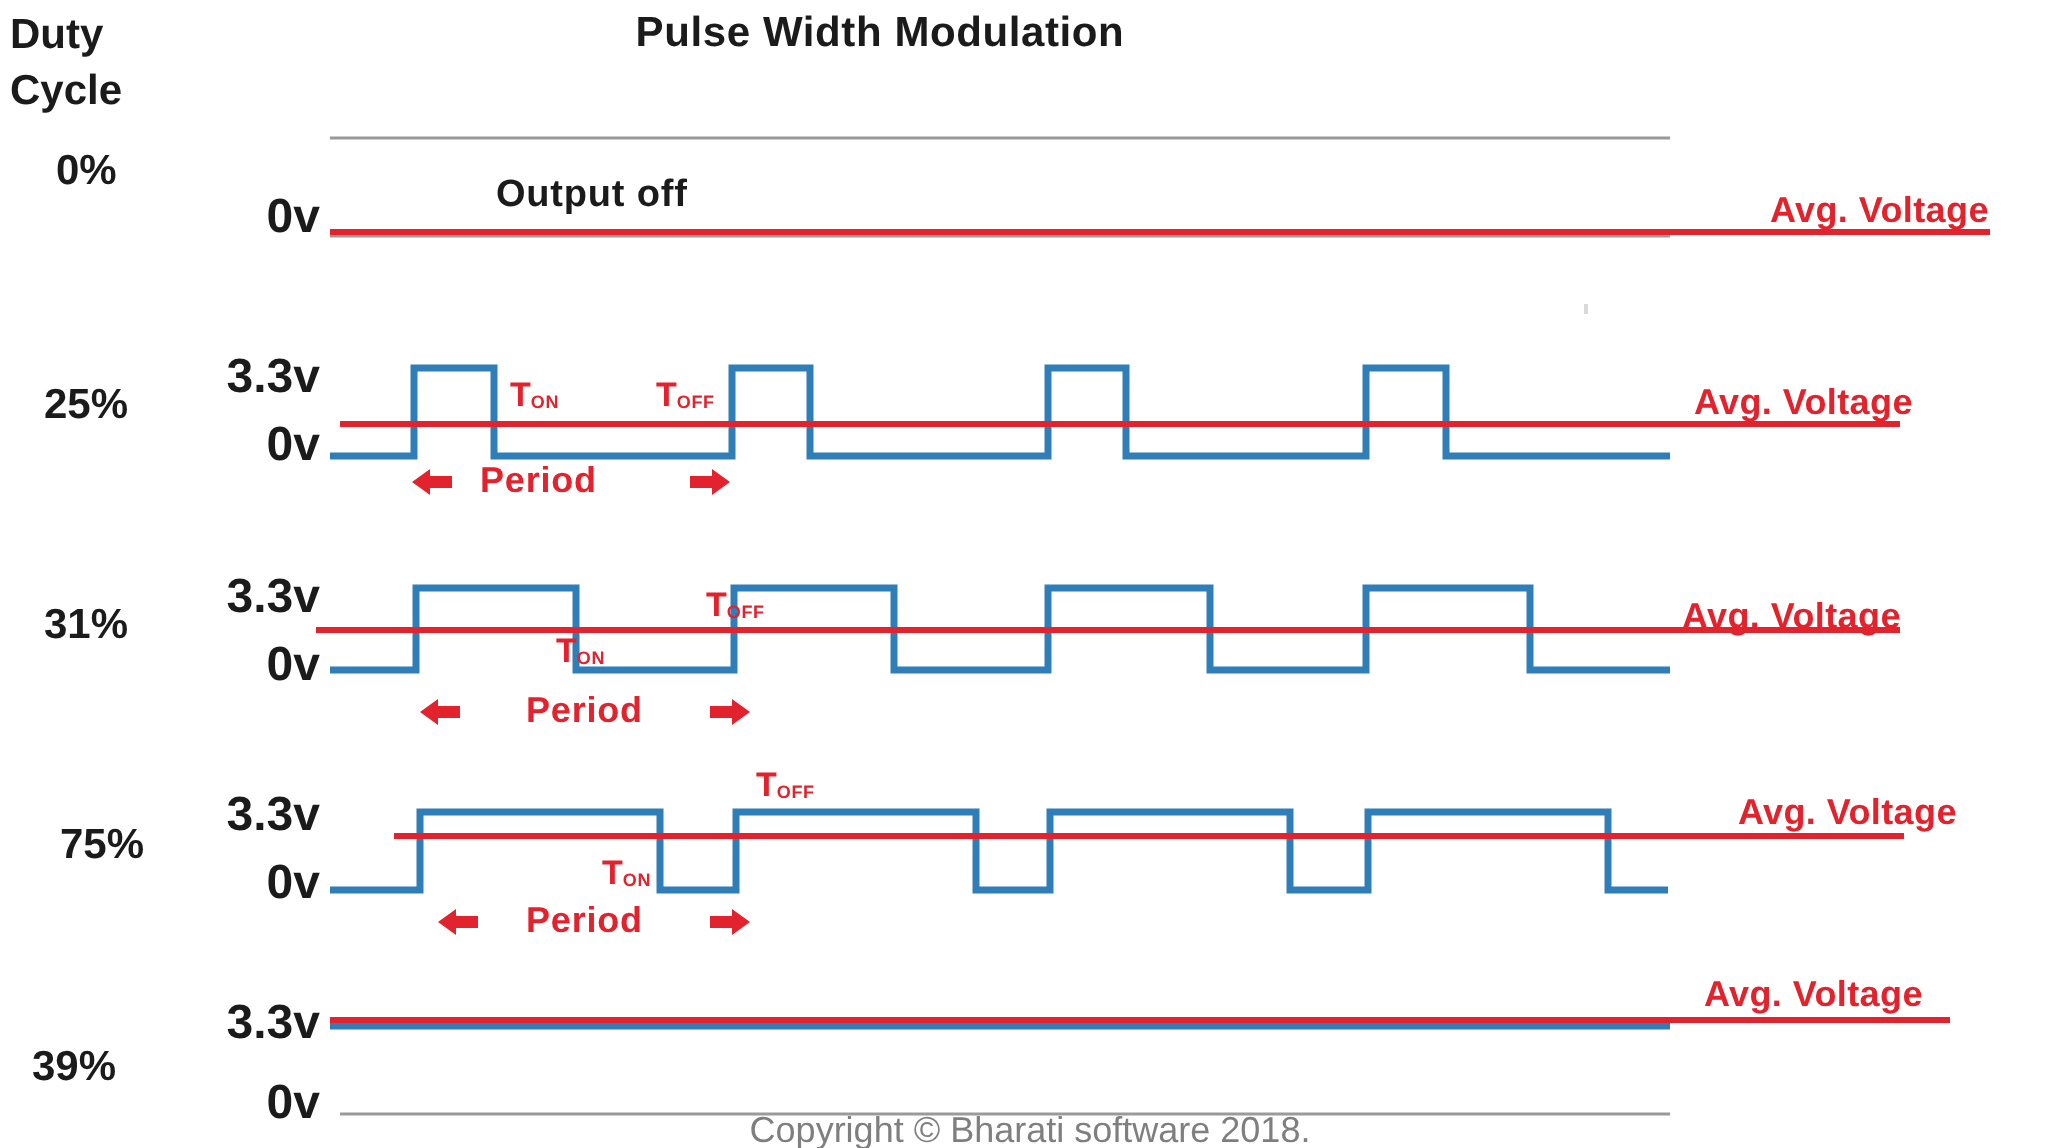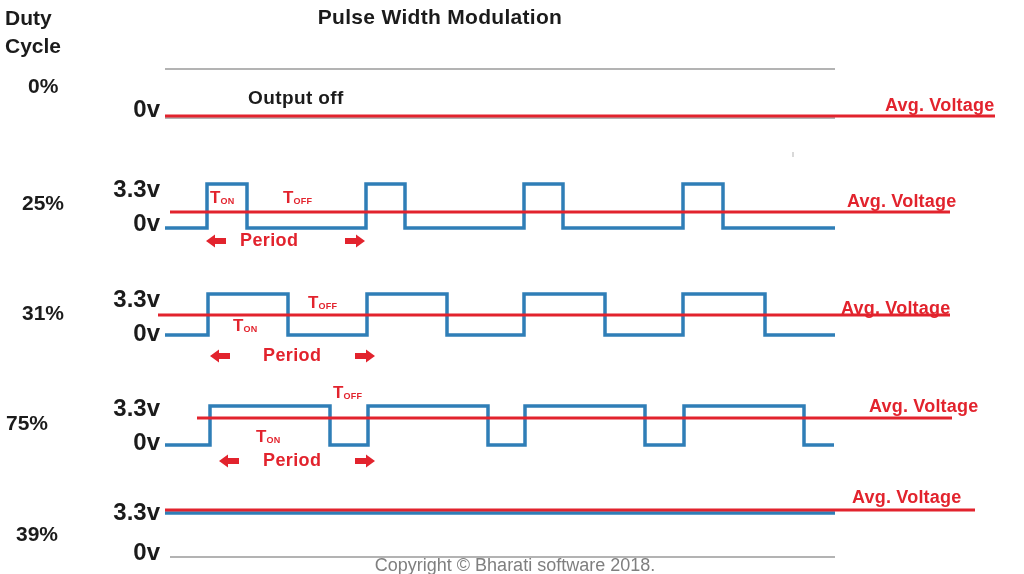--- a/index.html
+++ b/index.html
@@ -9,21 +9,21 @@
     color:#1b1b1b;
   }
   .abs{position:absolute;}
   #diagram-svg{position:absolute;left:0;top:0;width:1024px;height:574px;}
   .title{left:250px;top:5px;width:380px;text-align:center;font-size:21px;font-weight:600;letter-spacing:.3px;}
   .duty-header{left:5px;top:4px;font-size:21px;font-weight:600;line-height:28px;}
   .duty{font-size:21px;font-weight:600;}
   .vlabel{width:65px;left:95px;text-align:right;font-size:24px;font-weight:600;}
   .annotation{font-size:19px;font-weight:600;letter-spacing:.4px;}
   .avg{width:110px;text-align:left;color:var(--red,#e2232d);font-size:18px;font-weight:bold;letter-spacing:.2px;}
-  .tlabel{color:var(--red,#e2232d);font-weight:bold;line-height:1;}
+  .tlabel{color:var(--red,#e2232d);font-weight:bold;line-height:1;padding-left:45px;}
   .tmain{font-size:17px;}
   .tsub{font-size:9px;vertical-align:-1px;letter-spacing:.3px;}
   .period{color:var(--red,#e2232d);font-size:18px;font-weight:bold;letter-spacing:.4px;}
   .copyright{left:315px;top:539px;width:400px;text-align:center;font-size:18px;color:var(--muted,#7f7f7f);font-weight:400;margin-top:16px;}
   .stray{left:792px;top:152px;width:2px;height:5px;background:#d9d9d9;}
 </style>
 </head>
 <body>
 
 <div class="canvas">
@@ -51,21 +51,21 @@
 
   <div class="abs title">Pulse Width Modulation</div>
   <div class="abs duty-header">
     <div>Duty</div>
     <div>Cycle</div>
   </div>
 
   <div class="abs duty" style="left:28px;top:74px">0%</div>
   <div class="abs duty" style="left:22px;top:191px">25%</div>
   <div class="abs duty" style="left:22px;top:301px">31%</div>
-  <div class="abs duty" style="left:6px;top:411px">75%</div>
+  <div class="abs duty" style="left:30px;top:411px">75%</div>
   <div class="abs duty" style="left:16px;top:522px">39%</div>
 
   <div class="abs vlabel" style="top:95px">0v</div>
   <div class="abs vlabel" style="top:175px">3.3v</div>
   <div class="abs vlabel" style="top:209px">0v</div>
   <div class="abs vlabel" style="top:285px">3.3v</div>
   <div class="abs vlabel" style="top:319px">0v</div>
   <div class="abs vlabel" style="top:394px">3.3v</div>
   <div class="abs vlabel" style="top:428px">0v</div>
   <div class="abs vlabel" style="top:498px">3.3v</div>

